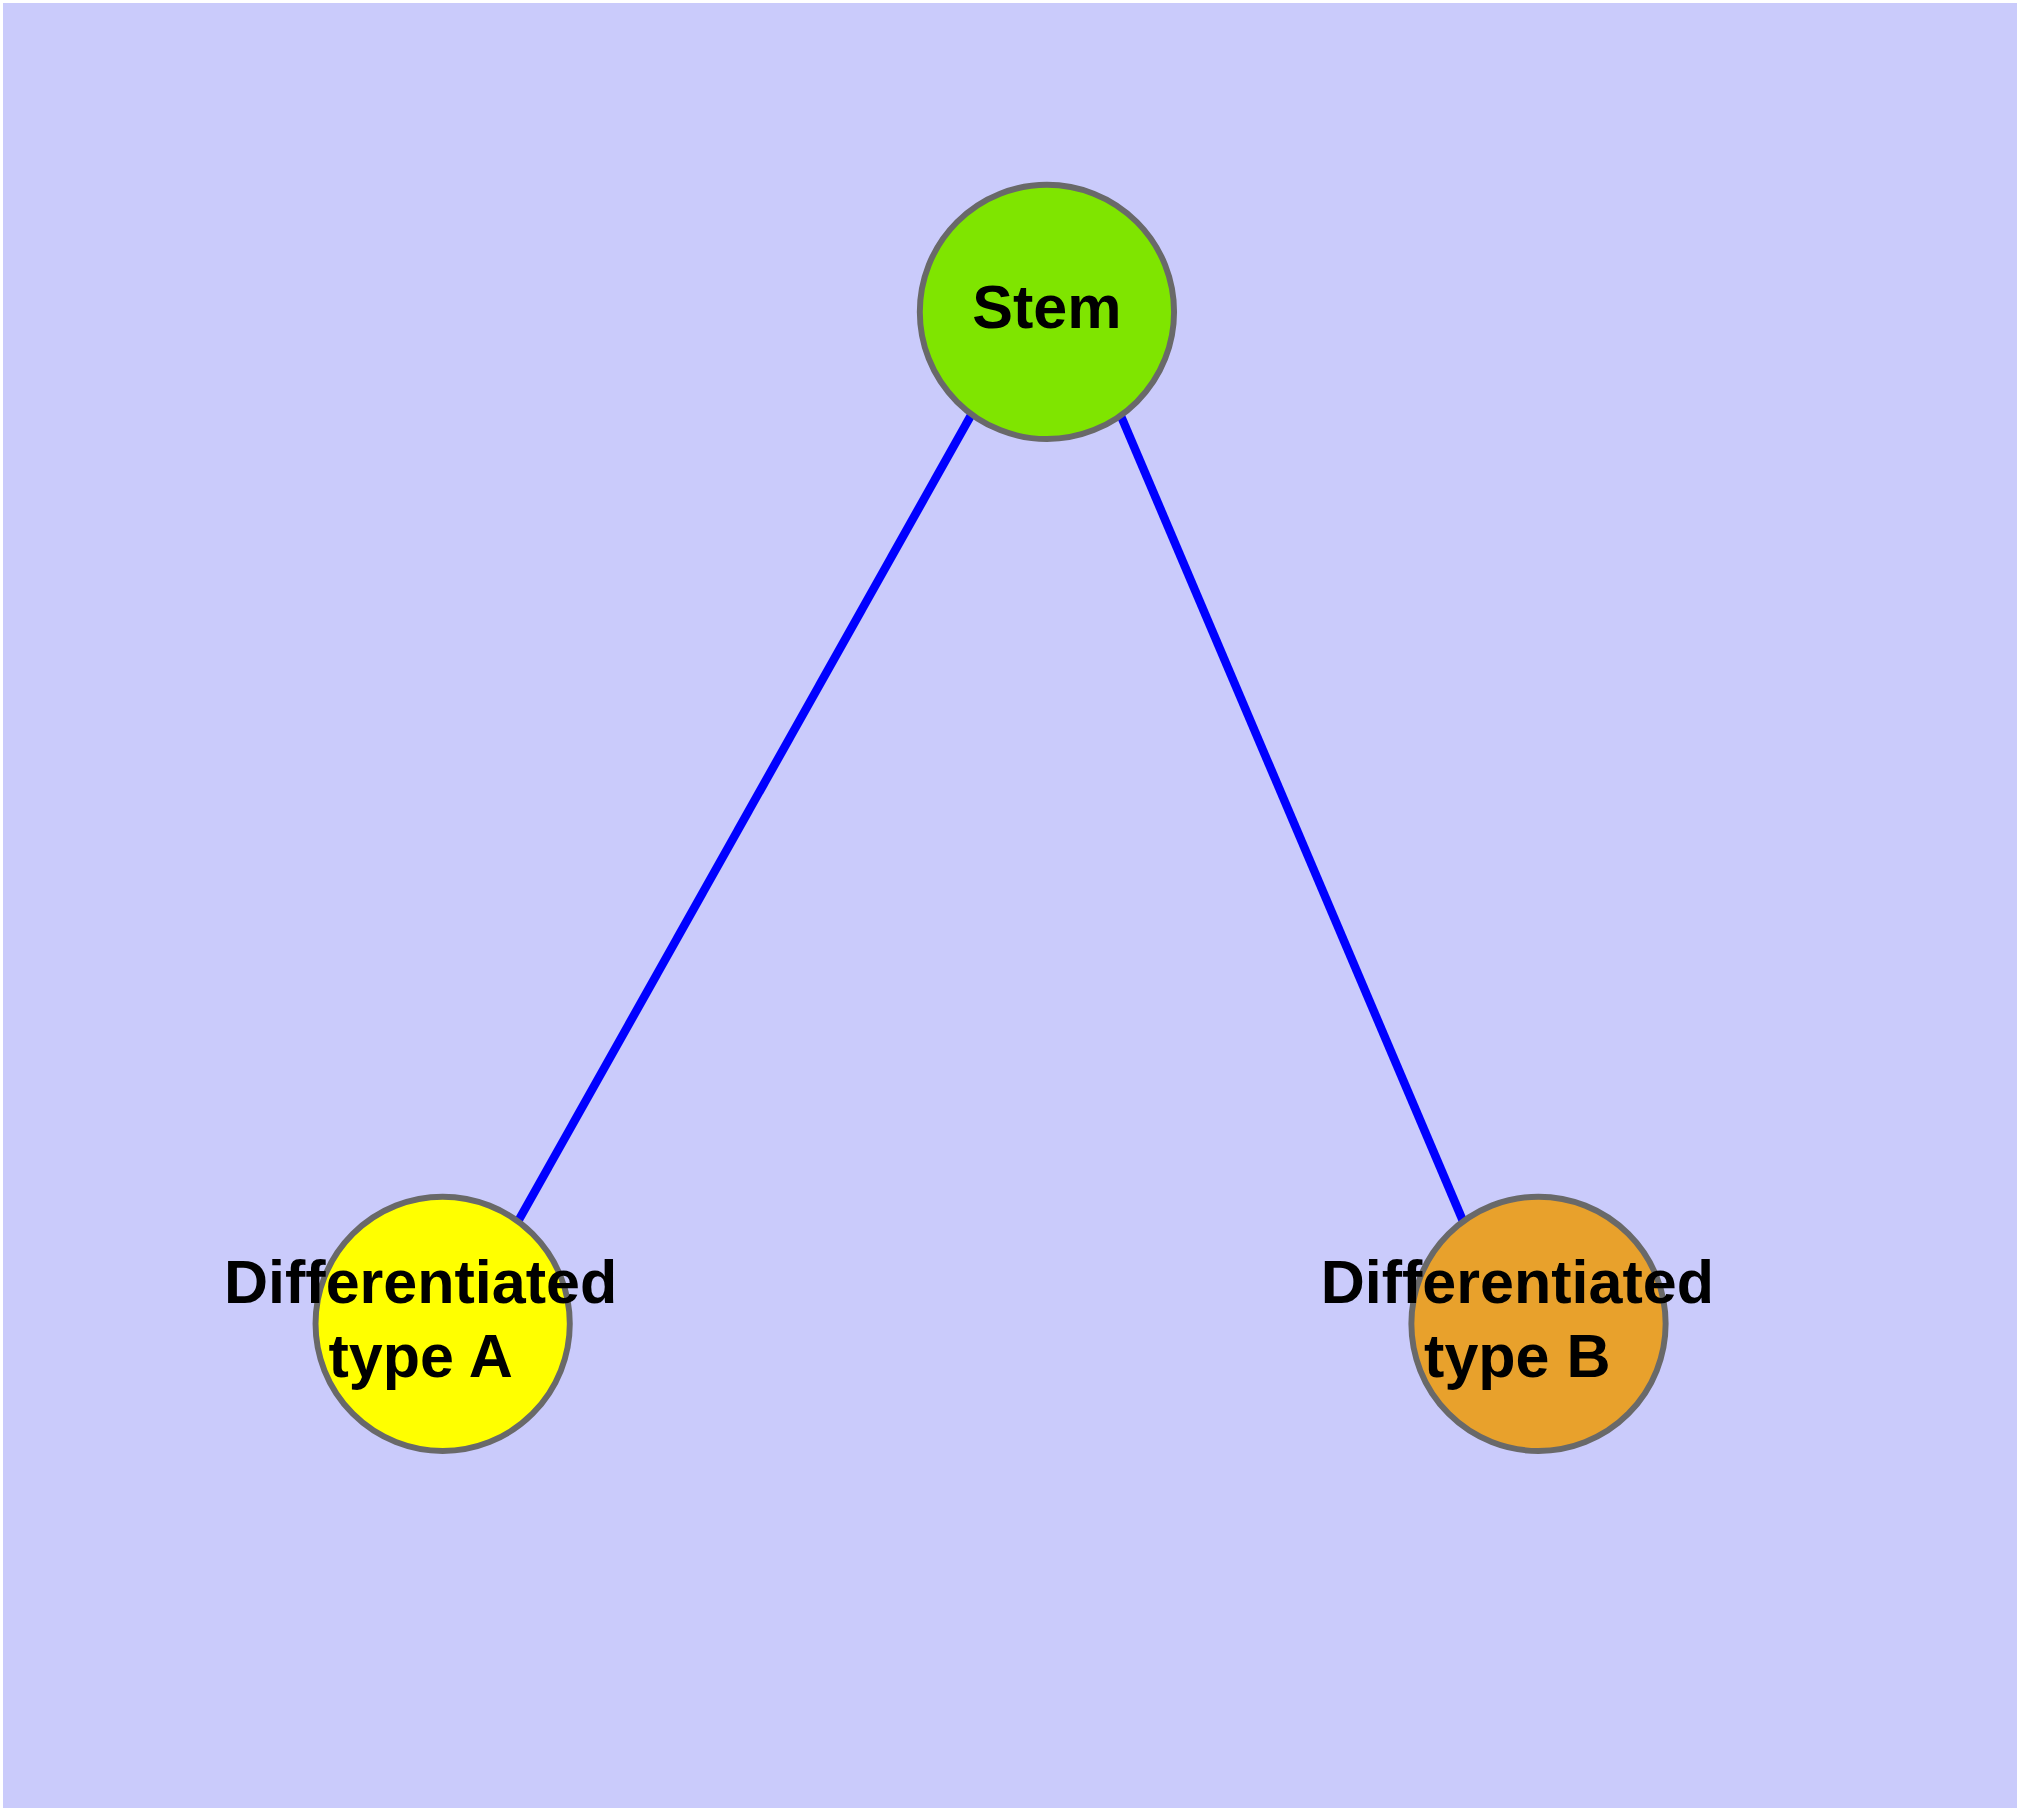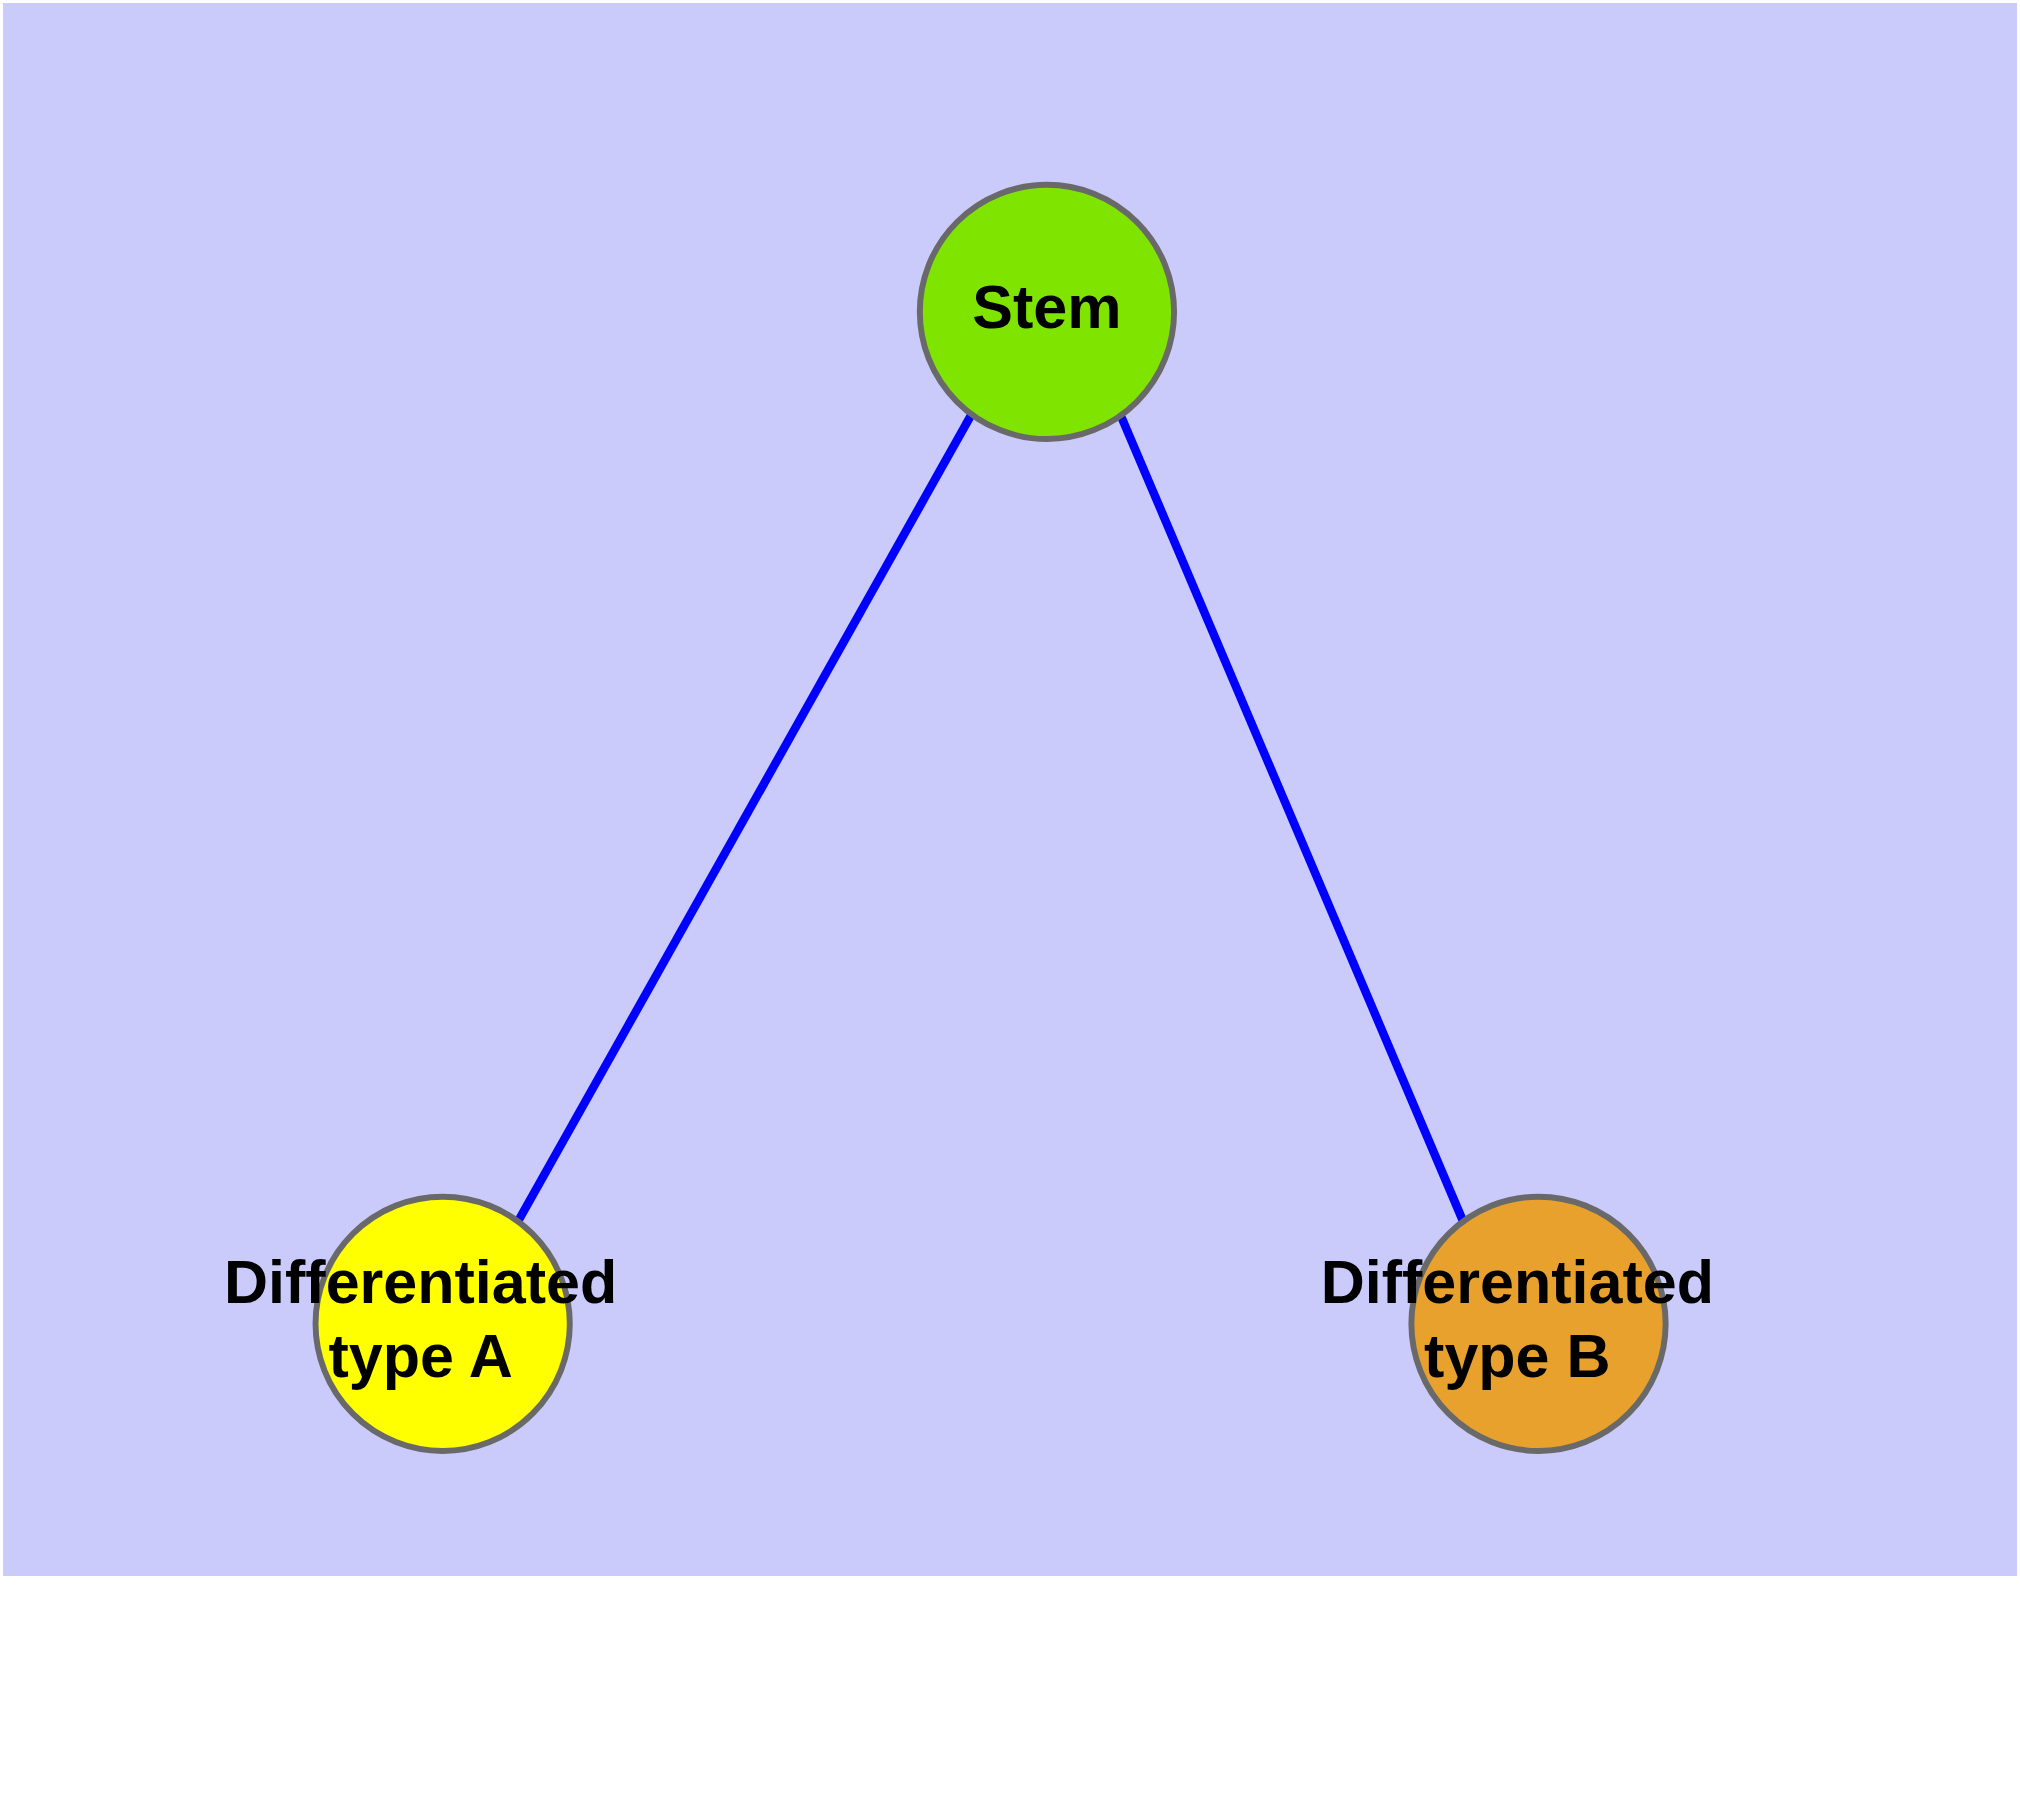--- a/index.html
+++ b/index.html
@@ -36,21 +36,21 @@
     font-family: "Liberation Sans", sans-serif;
     font-weight: bold;
     fill: #000000;
     text-anchor: middle;
     dominant-baseline: middle;
   }
 </style>
 </head>
 <body>
 
-<div id="canvas" style="width: 2021px; height: 1576px; background: rgb(255, 255, 255);">
+<div id="canvas" style="width: 2021px; height: 1812px; background: rgb(255, 255, 255);">
   <div id="plot-area" style="background: rgb(202, 203, 251);"></div>
 
   <svg id="graph-svg" viewBox="0 0 2384 2138" xmlns="http://www.w3.org/2000/svg" style="width: 2021px; height: 1812px;">
 
     <g>
       <line class="graph-edge" x1="1146" y1="489" x2="611" y2="1441" stroke="#0000ff" stroke-width="10" stroke-linecap="butt"></line>
       <line class="graph-edge" x1="1322" y1="490" x2="1726" y2="1441" stroke="#0000ff" stroke-width="10" stroke-linecap="butt"></line>
     </g>
 
     <g>

